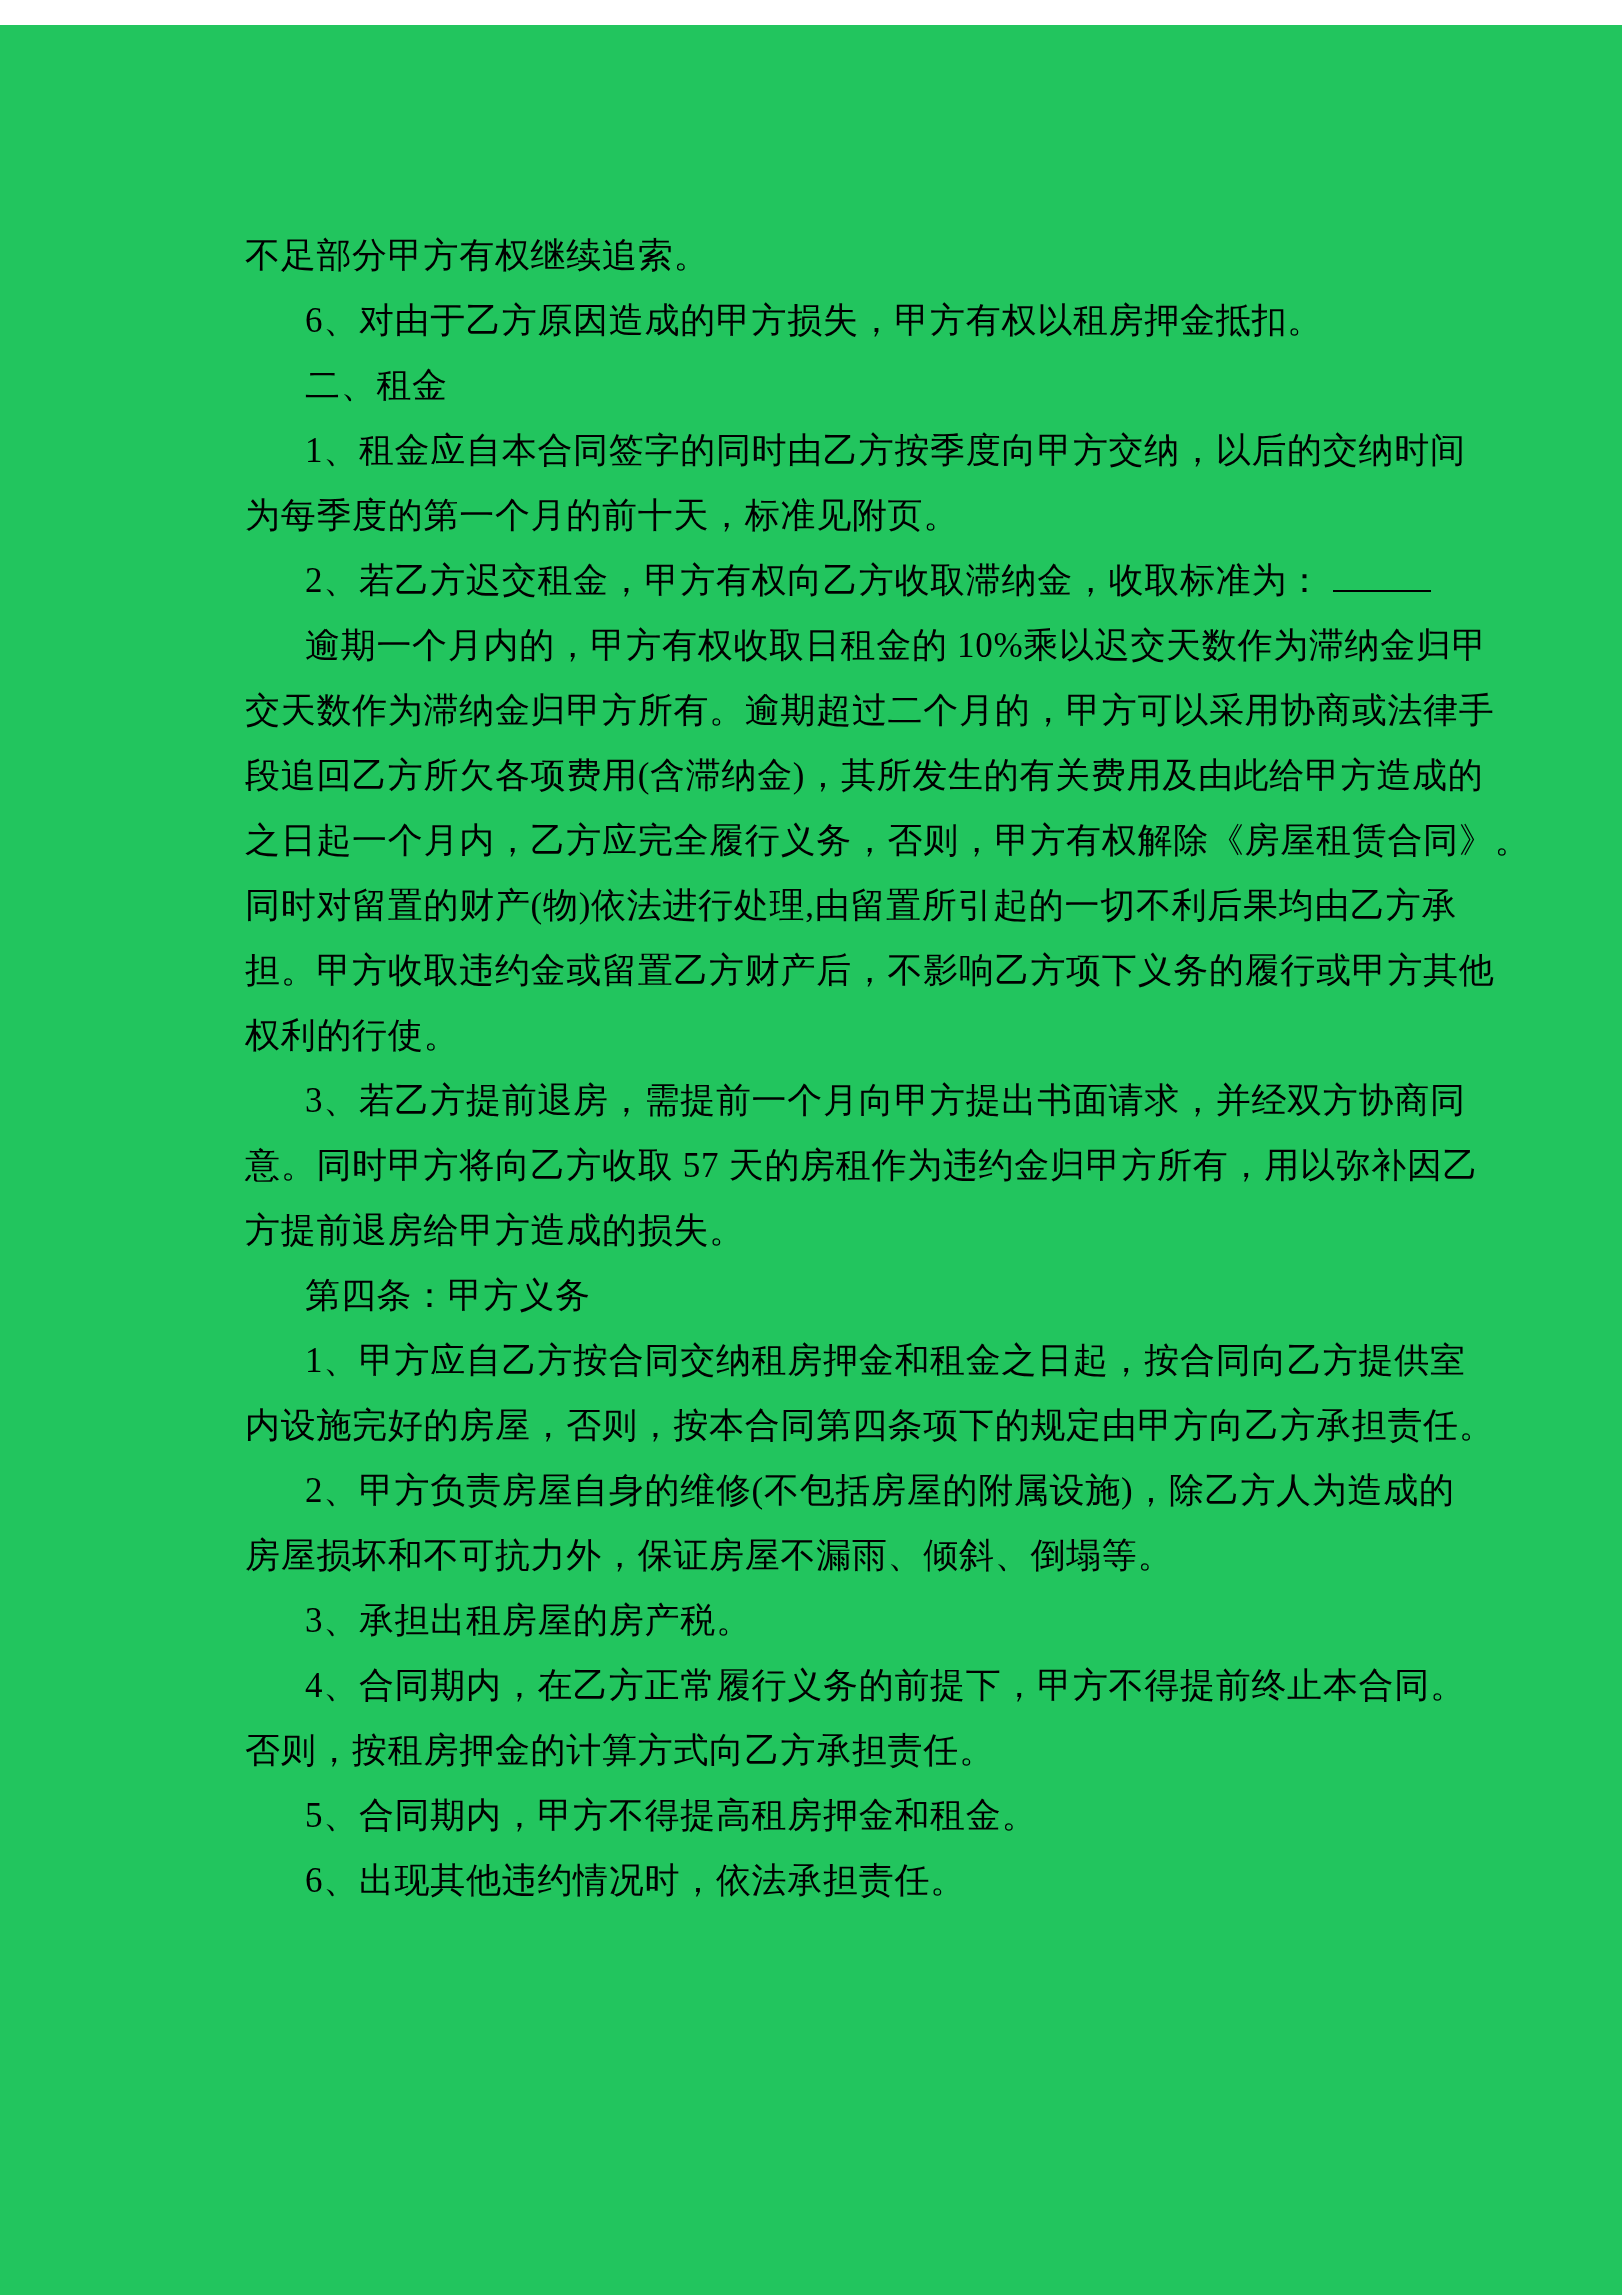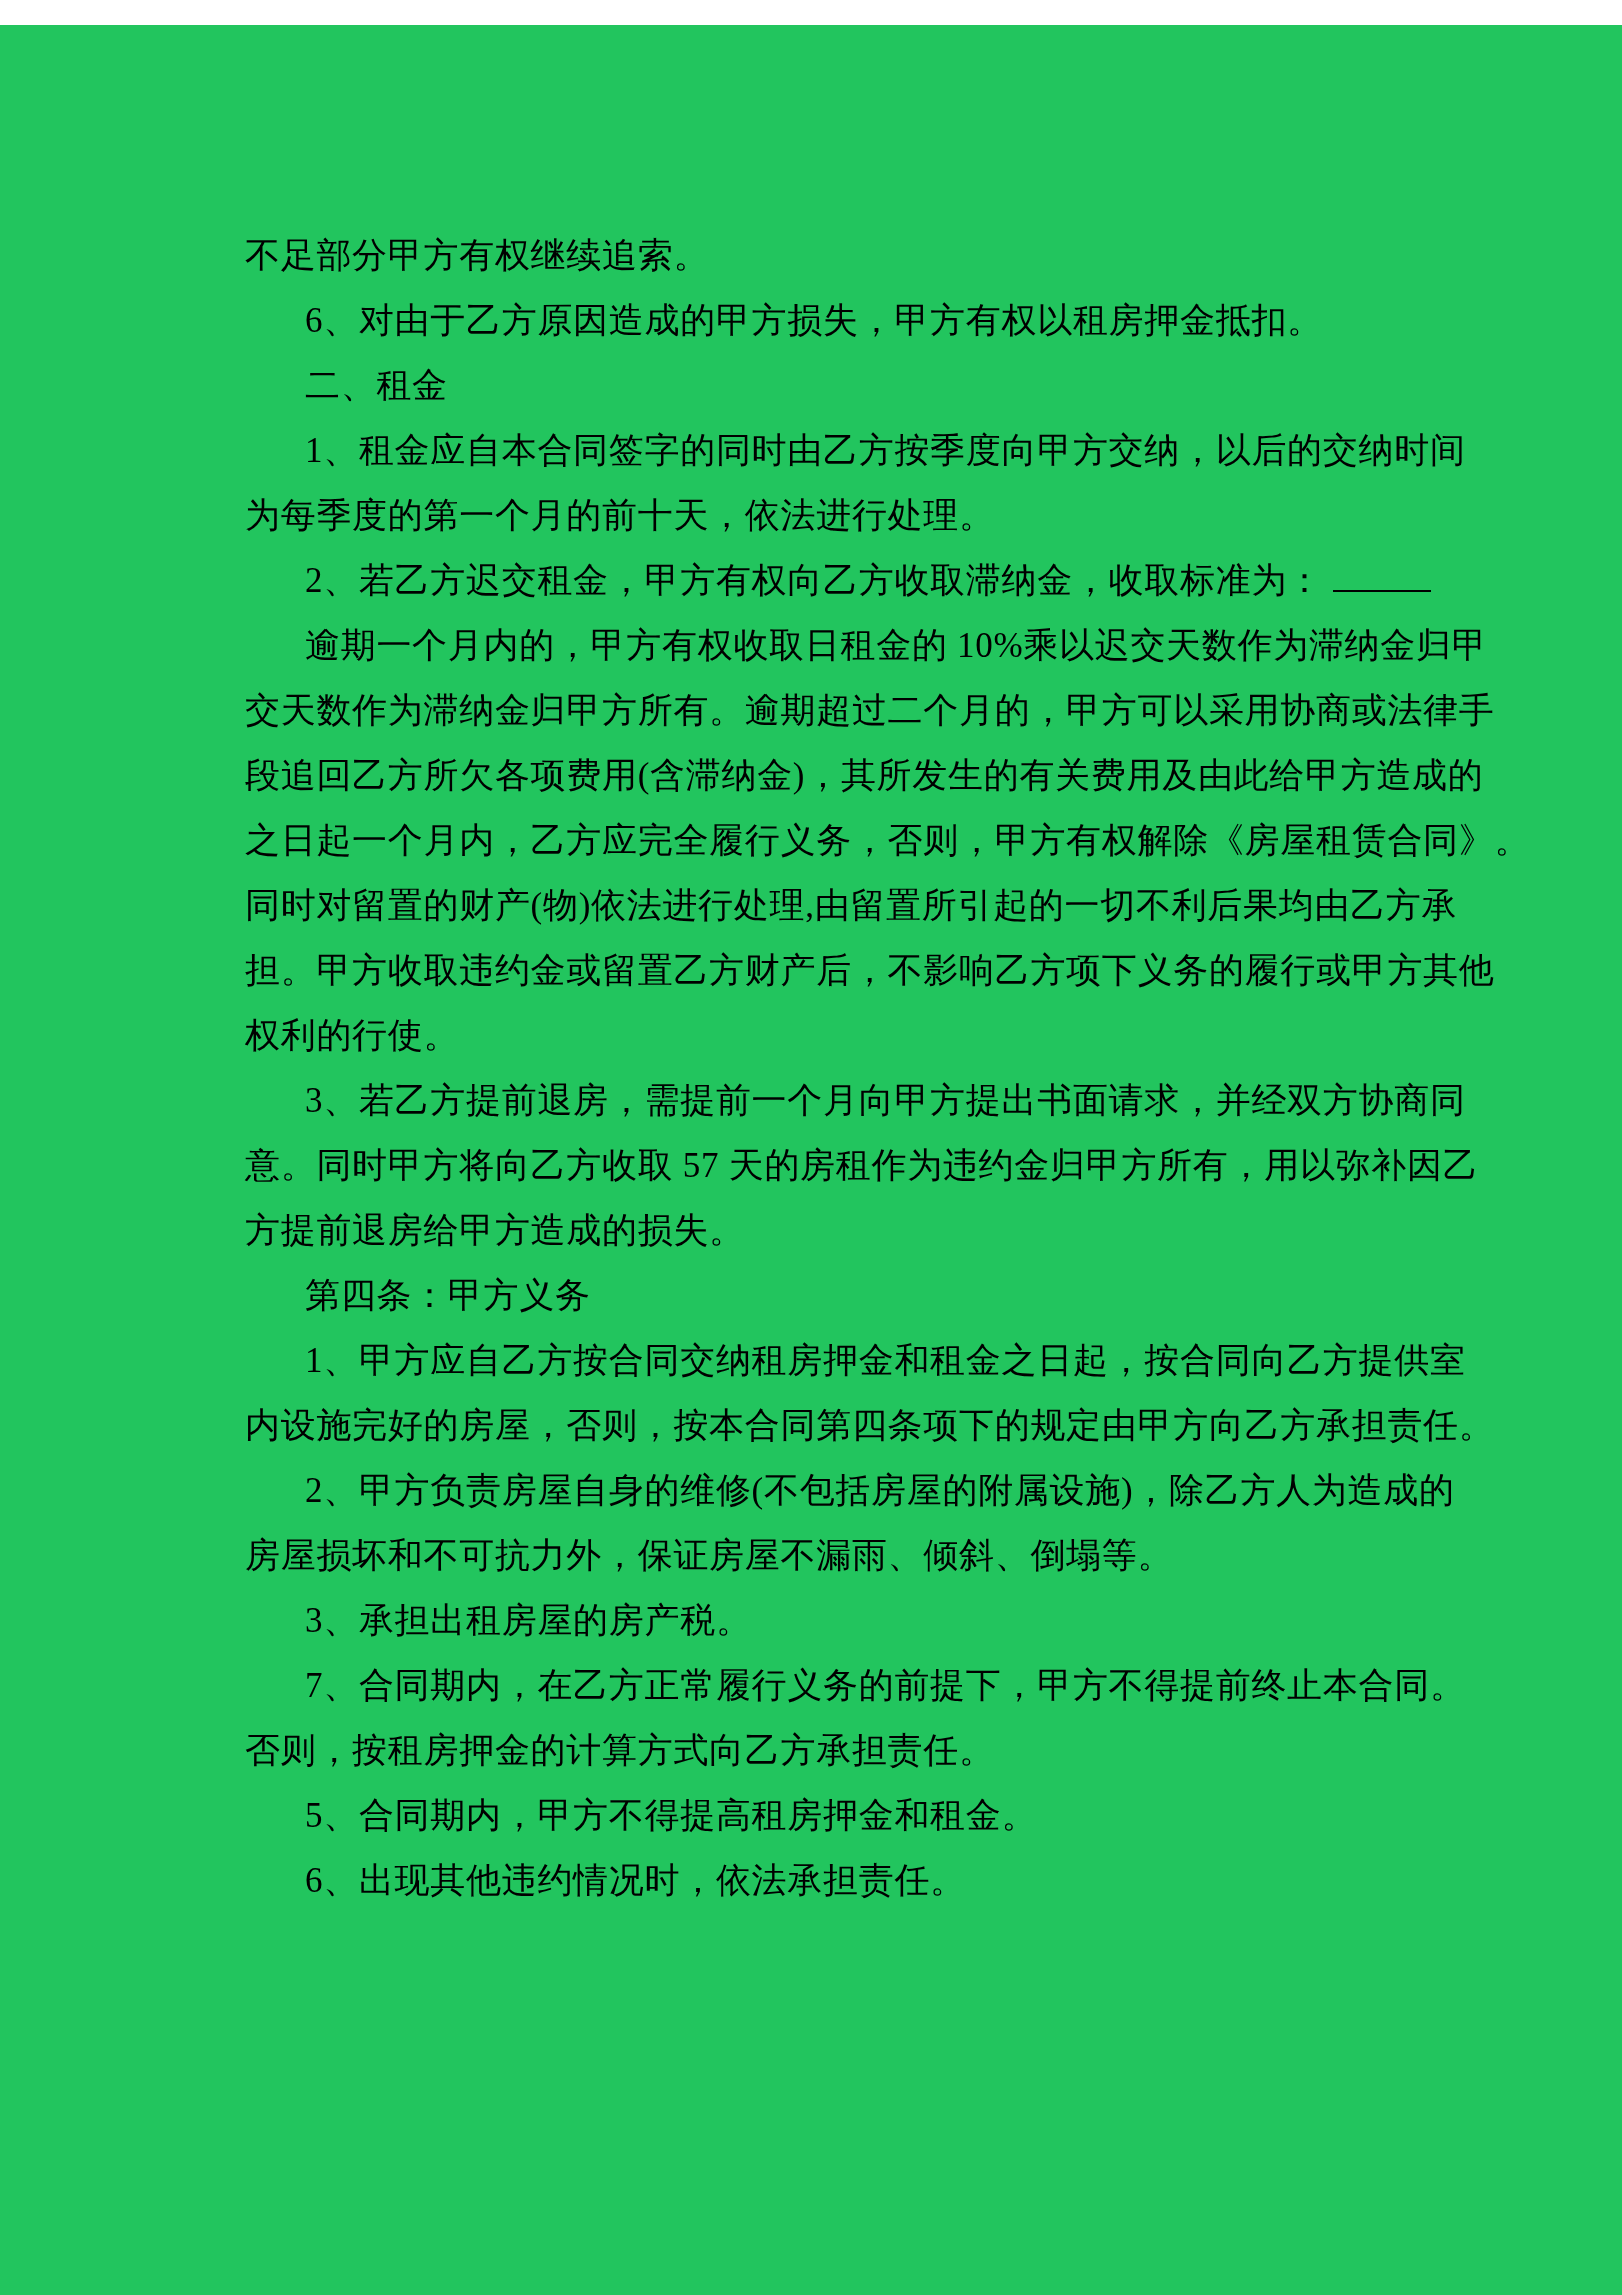--- a/index.html
+++ b/index.html
@@ -37,37 +37,37 @@
 </style>
 </head>
 <body>
 
 <div class="page">
   <div class="doc">
     <div class="line"><span>不足部分甲方有权继续追索。</span></div>
     <div class="line indent"><span>6、对由于乙方原因造成的甲方损失，甲方有权以租房押金抵扣。</span></div>
     <div class="line indent"><span>二、租金</span></div>
     <div class="line indent"><span>1、租金应自本合同签字的同时由乙方按季度向甲方交纳，以后的交纳时间</span></div>
-    <div class="line"><span>为每季度的第一个月的前十天，依法进行处理。</span></div>
+    <div class="line"><span>为每季度的第一个月的前十天，标准见附页。</span></div>
     <div class="line indent"><span>2、若乙方迟交租金，甲方有权向乙方收取滞纳金，收取标准为：</span><span class="blank"></span></div>
     <div class="line indent"><span>逾期一个月内的，甲方有权收取日租金的 10%乘以迟交天数作为滞纳金归甲</span></div>
     <div class="line"><span>交天数作为滞纳金归甲方所有。逾期超过二个月的，甲方可以采用协商或法律手</span></div>
     <div class="line"><span>段追回乙方所欠各项费用(含滞纳金)，其所发生的有关费用及由此给甲方造成的</span></div>
     <div class="line"><span>之日起一个月内，乙方应完全履行义务，否则，甲方有权解除《房屋租赁合同》。</span></div>
     <div class="line"><span>同时对留置的财产(物)依法进行处理,由留置所引起的一切不利后果均由乙方承</span></div>
     <div class="line"><span>担。甲方收取违约金或留置乙方财产后，不影响乙方项下义务的履行或甲方其他</span></div>
     <div class="line"><span>权利的行使。</span></div>
     <div class="line indent"><span>3、若乙方提前退房，需提前一个月向甲方提出书面请求，并经双方协商同</span></div>
     <div class="line"><span>意。同时甲方将向乙方收取 57 天的房租作为违约金归甲方所有，用以弥补因乙</span></div>
     <div class="line"><span>方提前退房给甲方造成的损失。</span></div>
     <div class="line indent"><span>第四条：甲方义务</span></div>
     <div class="line indent"><span>1、甲方应自乙方按合同交纳租房押金和租金之日起，按合同向乙方提供室</span></div>
     <div class="line"><span>内设施完好的房屋，否则，按本合同第四条项下的规定由甲方向乙方承担责任。</span></div>
     <div class="line indent"><span>2、甲方负责房屋自身的维修(不包括房屋的附属设施)，除乙方人为造成的</span></div>
     <div class="line"><span>房屋损坏和不可抗力外，保证房屋不漏雨、倾斜、倒塌等。</span></div>
     <div class="line indent"><span>3、承担出租房屋的房产税。</span></div>
-    <div class="line indent"><span>7、合同期内，在乙方正常履行义务的前提下，甲方不得提前终止本合同。</span></div>
+    <div class="line indent"><span>4、合同期内，在乙方正常履行义务的前提下，甲方不得提前终止本合同。</span></div>
     <div class="line"><span>否则，按租房押金的计算方式向乙方承担责任。</span></div>
     <div class="line indent"><span>5、合同期内，甲方不得提高租房押金和租金。</span></div>
     <div class="line indent"><span>6、出现其他违约情况时，依法承担责任。</span></div>
   </div>
 </div>
 
 
 </body></html>

